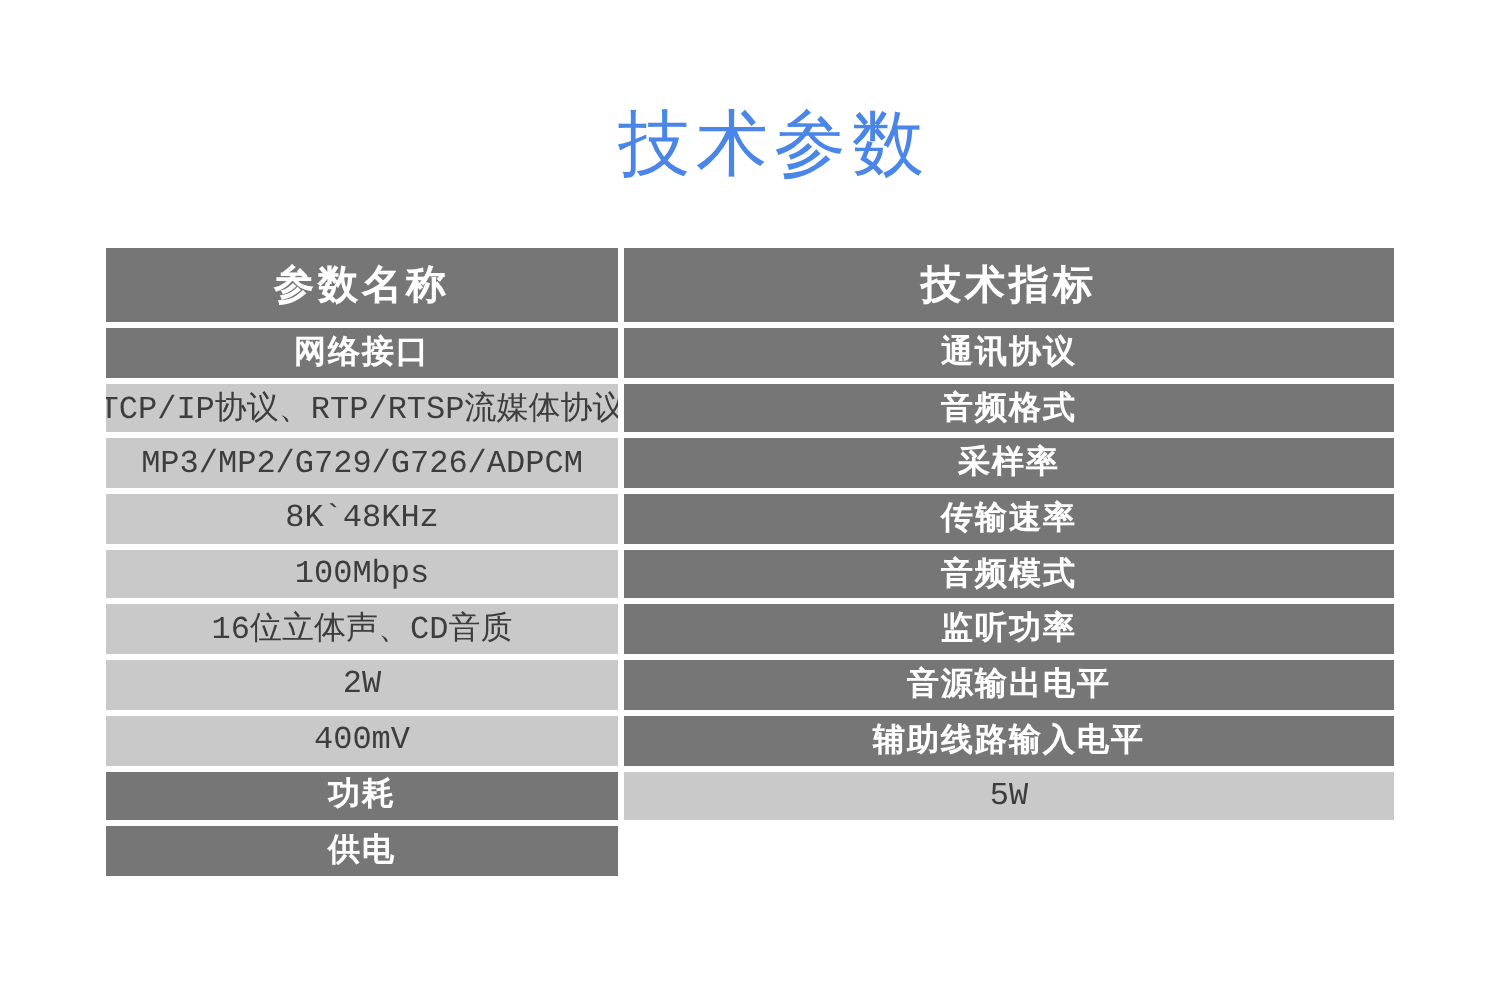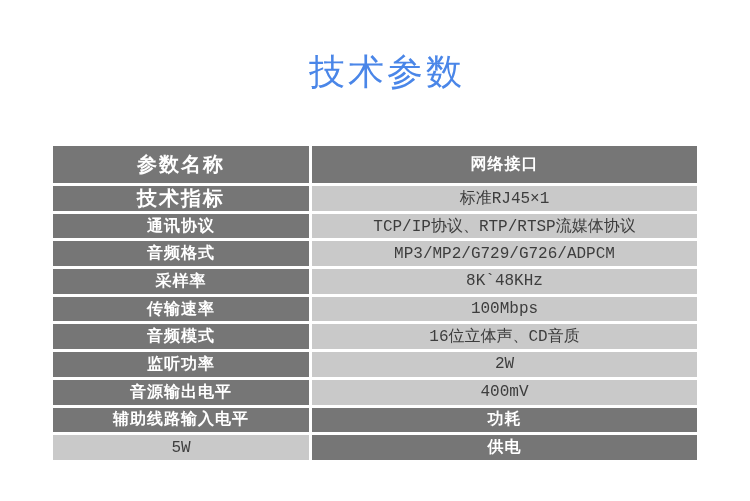--- a/index.html
+++ b/index.html
@@ -25,21 +25,21 @@
     font-weight: 400;
     letter-spacing: 3px;
     color: var(--accent, #4a86e8);
     line-height: 1.1;
     margin: 0;
     padding-left: 12px;
   }
   .spec-table {
     position: absolute;
     left: 53px;
-    top: 146px;
+    top: 124px;
     width: 636px;
     display: grid;
     grid-template-columns: 256px 385px;
     grid-template-rows: 37px;
     grid-auto-rows: 24.7px;
     gap: 3px;
   }
   .cell {
     display: flex;
     align-items: center;
@@ -70,24 +70,23 @@
   }
 </style>
 </head>
 <body>
 
 <div class="page">
   <h1 class="page-title">技术参数</h1>
 
   <div class="spec-table">
     <div class="cell cell-dark header-cell">参数名称</div>
-    <div class="cell cell-dark name-cell">网络接口</div>
+    <div class="cell cell-dark header-cell">技术指标</div>
 
-  <div class="cell cell-dark header-cell">技术指标</div>
-      <div class="cell value-cell">标准RJ45×1</div>
+  <div class="cell cell-dark name-cell">网络接口</div>
       <div class="cell cell-dark name-cell">通讯协议</div>
       <div class="cell value-cell">TCP/IP协议、RTP/RTSP流媒体协议</div>
       <div class="cell cell-dark name-cell">音频格式</div>
       <div class="cell value-cell">MP3/MP2/G729/G726/ADPCM</div>
       <div class="cell cell-dark name-cell">采样率</div>
       <div class="cell value-cell">8K`48KHz</div>
       <div class="cell cell-dark name-cell">传输速率</div>
       <div class="cell value-cell">100Mbps</div>
       <div class="cell cell-dark name-cell">音频模式</div>
       <div class="cell value-cell">16位立体声、CD音质</div>

